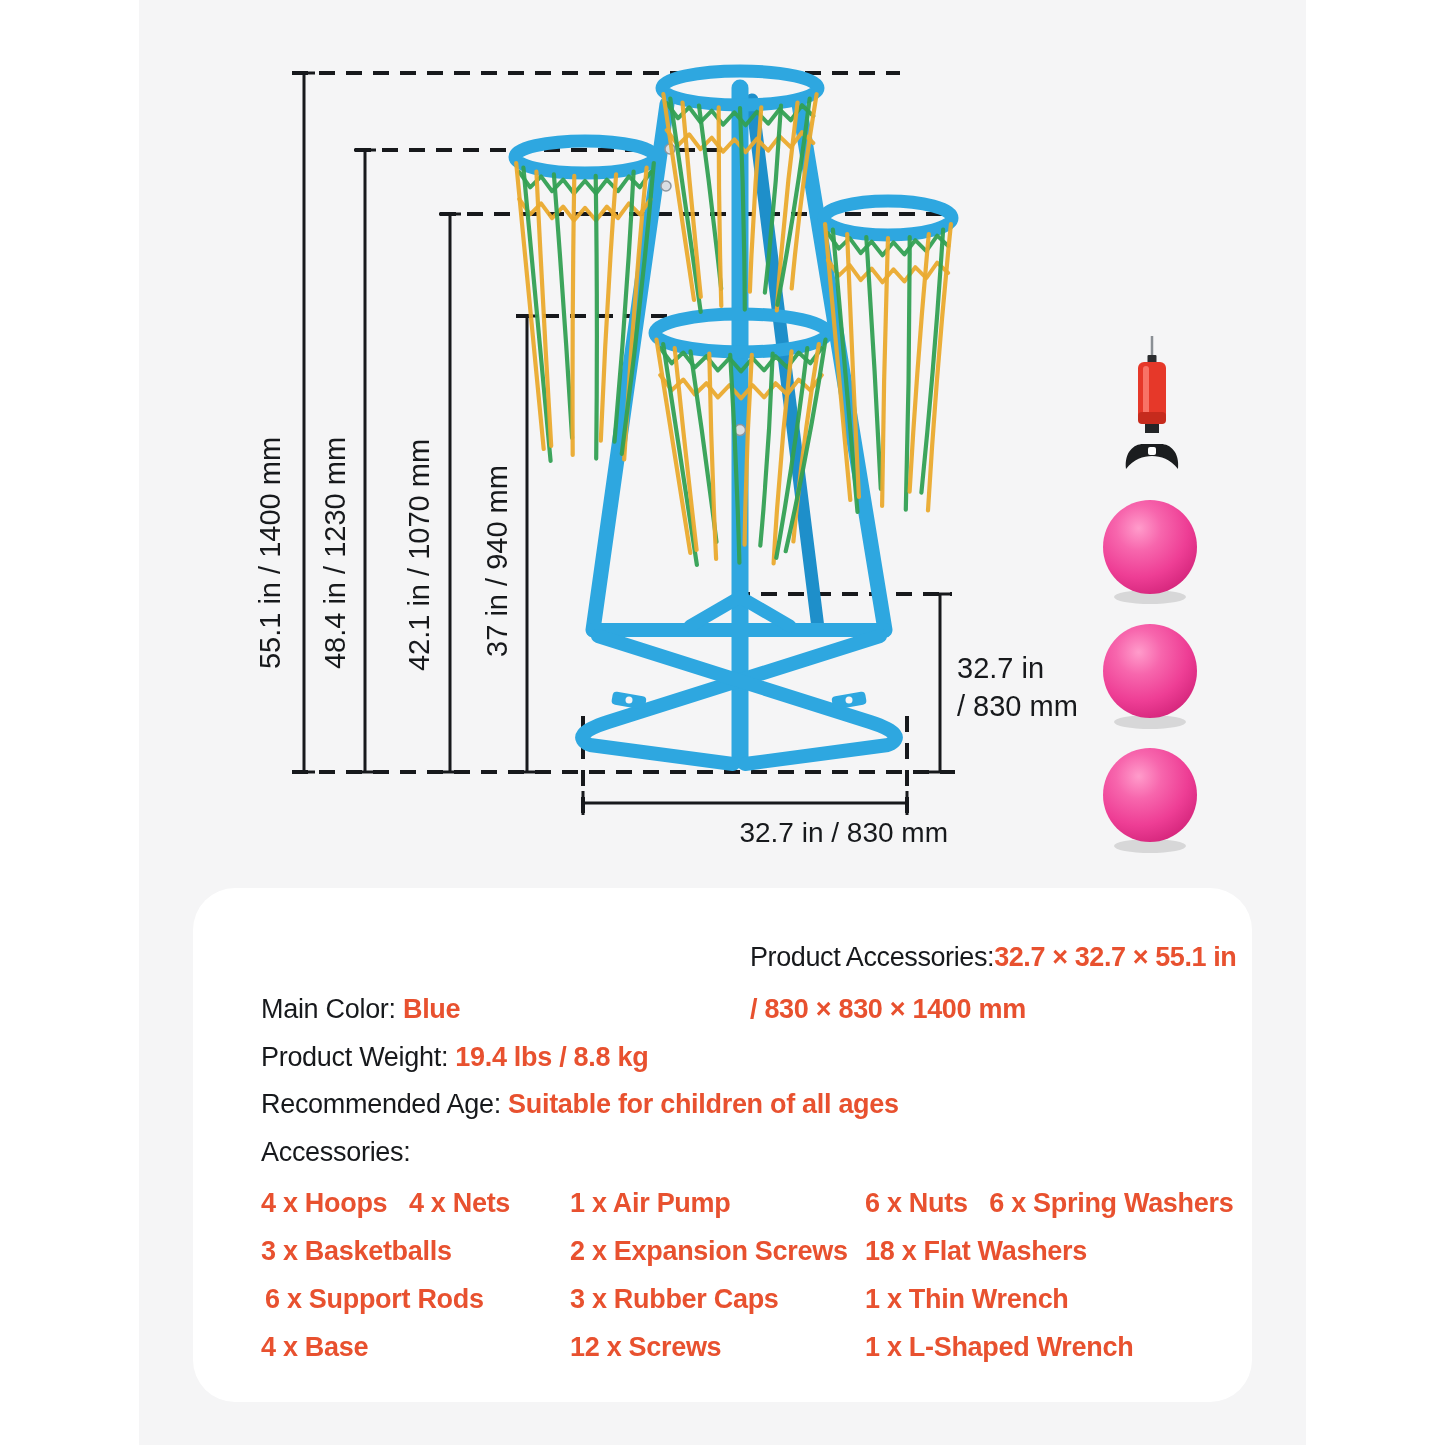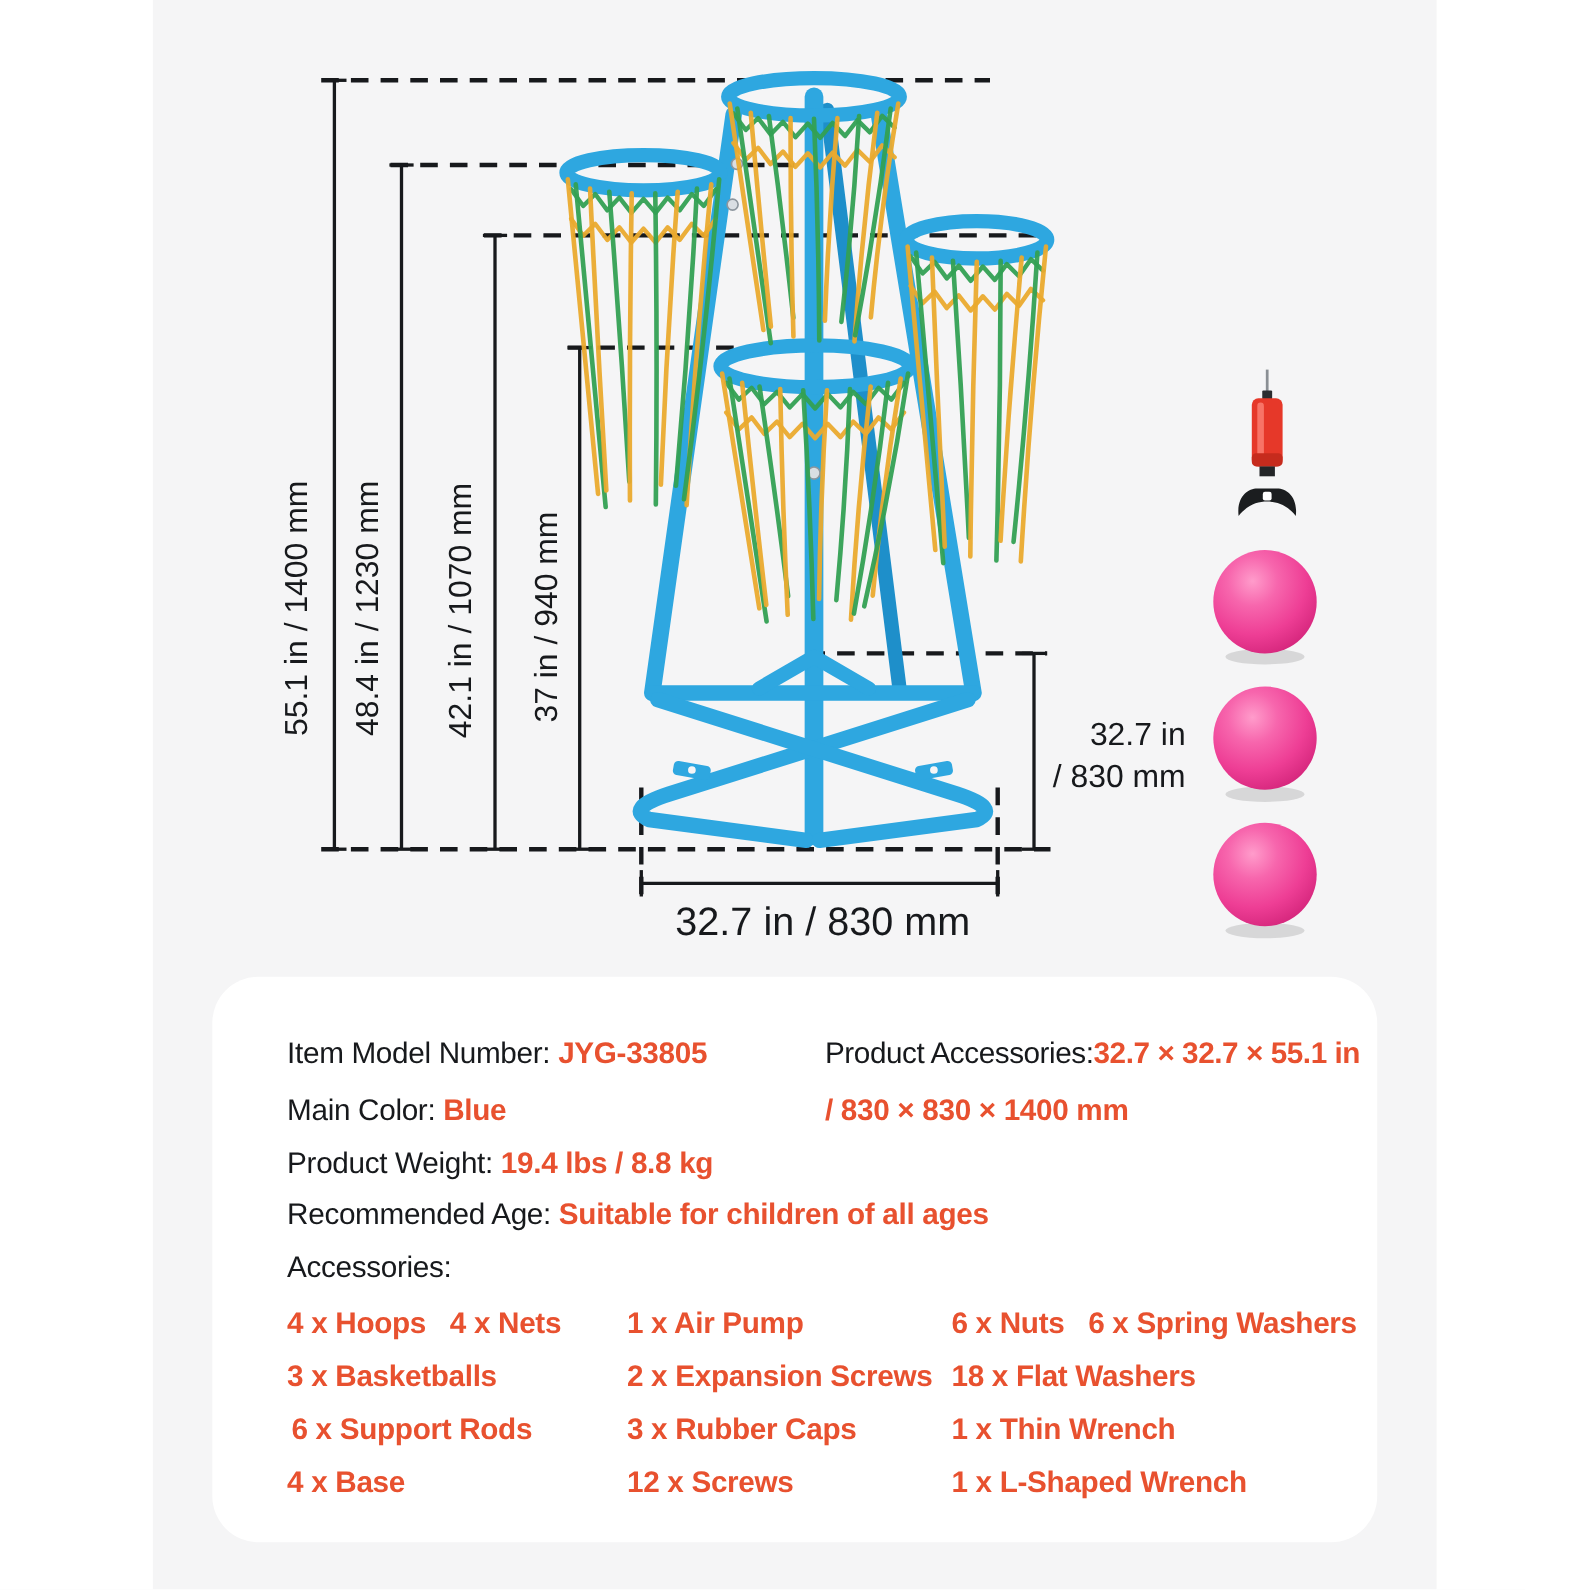--- a/index.html
+++ b/index.html
@@ -1,23 +1,23 @@
 <!DOCTYPE html>
 <html style="--accent_orange: #E8512F; --text_dark: #17191C; --bg_gray: #F5F5F6; --card_white: #FFFFFF; --tube_blue: #2EA7E0; --tube_blue_dark: #1E8FCA; --net_yellow: #EAAA2E; --net_green: #33A053; --ball_pink: #EE3E95; --pump_red: #E63829;"><head>
 <meta charset="utf-8">
 <style>
   html,body{margin:0;padding:0;background:#ffffff;}
   .canvas{position:relative;width:1445px;height:1445px;background:#ffffff;overflow:hidden;
           font-family:"Liberation Sans",sans-serif;}
   .gray-panel{position:absolute;left:139px;top:0;width:1167px;height:1445px;background:var(--bg_gray,#F5F5F6);}
   svg.diagram{position:absolute;left:0;top:0;}
-  .dim-label{position:absolute;font-size:29px;font-weight:500;color:var(--text_dark,#17191C);white-space:nowrap;text-align:right;}
+  .dim-label{position:absolute;font-size:29px;font-weight:500;color:var(--text_dark,#17191C);white-space:nowrap;}
   .rot{width:400px;height:36px;line-height:36px;text-align:center;transform:rotate(-90deg);}
   .dim-right div{line-height:38px;}
-  .dim-bottom{width:400px;text-align:center;font-size:36px;}
+  .dim-bottom{width:400px;text-align:right;font-size:28px;}
   .card{position:absolute;left:193px;top:888px;width:1059px;height:514px;background:var(--card_white,#fff);border-radius:42px;}
   .row{position:absolute;font-size:27px;line-height:36px;letter-spacing:-0.3px;white-space:nowrap;color:var(--text_dark,#17191C);}
   .lbl{font-weight:500;color:var(--text_dark,#17191C);}
   .val{font-weight:700;color:var(--accent_orange,#E8512F);}
   .acc{font-weight:700;color:var(--accent_orange,#E8512F);}
 </style>
 </head>
 <body>
 
 <div class="canvas">
@@ -176,23 +176,20 @@
   <div class="dim-label rot" style="left:135px;top:535px">48.4 in / 1230 mm</div>
   <div class="dim-label rot" style="left:219px;top:537px">42.1 in / 1070 mm</div>
   <div class="dim-label rot" style="left:297px;top:543px">37 in / 940 mm</div>
   <div class="dim-label dim-right" style="left:957px;top:649px">
     <div>32.7 in</div>
     <div>/ 830 mm</div>
   </div>
   <div class="dim-label dim-bottom" style="left:548px;top:817px">32.7 in / 830 mm</div>
 
   <div class="card">
-    <div class="row" style="left:68px;top:51px">
-      <span class="lbl">Item Model Number: </span><span class="val">JYG-33805</span>
-    </div>
     <div class="row" style="left:68px;top:103px">
       <span class="lbl">Main Color: </span><span class="val">Blue</span>
     </div>
     <div class="row" style="left:68px;top:151px">
       <span class="lbl">Product Weight: </span><span class="val">19.4 lbs / 8.8 kg</span>
     </div>
     <div class="row" style="left:68px;top:198px">
       <span class="lbl">Recommended Age: </span><span class="val">Suitable for children of all ages</span>
     </div>
     <div class="row" style="left:68px;top:246px">

